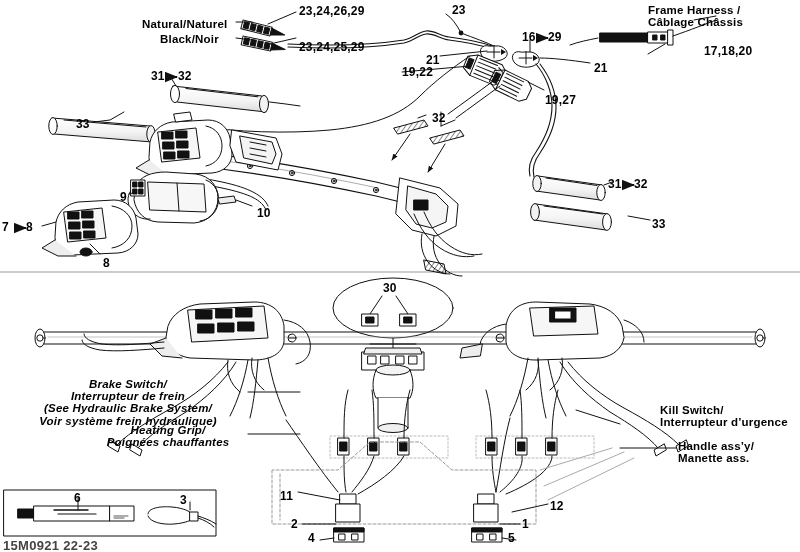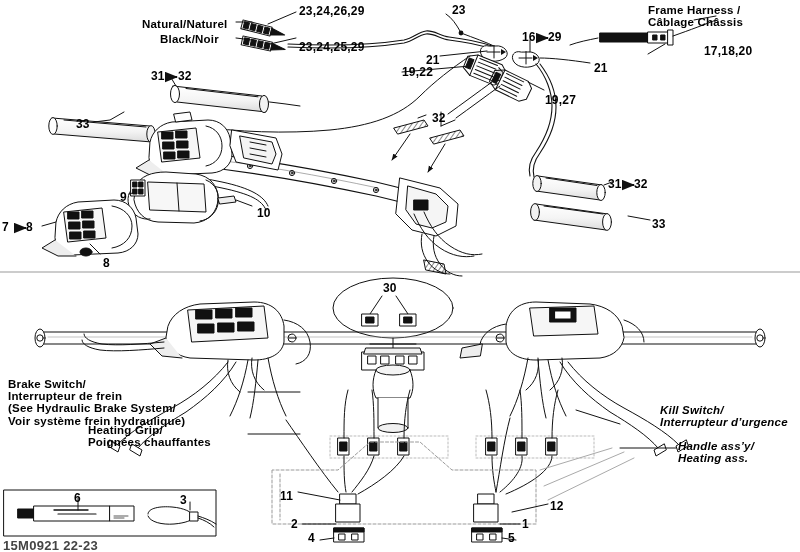--- a/index.html
+++ b/index.html
@@ -3,22 +3,22 @@
 <meta charset="utf-8">
 <style>
   html,body{margin:0;padding:0;background:#ffffff;}
   body{width:800px;height:552px;position:relative;overflow:hidden;
        font-family:"Liberation Sans",sans-serif;color:#000;}
   #stage{position:absolute;left:0;top:0;width:800px;height:552px;}
   svg.layer{position:absolute;left:0;top:0;width:800px;height:552px;overflow:visible;}
   .lbl{position:absolute;font-weight:bold;line-height:1.06;white-space:pre;letter-spacing:.2px;}
   .num{font-size:12px;font-weight:bold;}
   .cap{font-size:11.5px;font-weight:bold;}
-  .capL{font-size:11.5px;font-weight:bold;text-align:left;font-style:italic;}
-  .capR{font-size:11.5px;font-weight:bold;text-align:left;}
+  .capL{font-size:11.5px;font-weight:bold;text-align:left;}
+  .capR{font-size:11.5px;font-weight:bold;text-align:center;font-style:italic;}
   .foot{position:absolute;left:3px;top:538px;font-size:13px;font-weight:bold;
         color:#444;letter-spacing:.3px;}
 </style>
 </head>
 <body>
 
 <div id="stage">
 
   <svg class="layer" viewBox="0 0 800 552">
     <defs>
@@ -503,21 +503,21 @@
   <div class="lbl num" style="left:383px;top:282px;">30</div>
   <div class="lbl capR" style="left:8px;top:378px;width:240px;">Brake Switch/
 Interrupteur de frein
 (See Hydraulic Brake System/
 Voir système frein hydraulique)</div>
   <div class="lbl capR" style="left:88px;top:424px;width:160px;">Heating Grip/
 Poignées chauffantes</div>
   <div class="lbl capL" style="left:660px;top:404px;">Kill Switch/
 Interrupteur d’urgence</div>
   <div class="lbl capL" style="left:678px;top:440px;">Handle ass’y/
-Heating ass.</div>
+Manette ass.</div>
   <div class="lbl num" style="left:280px;top:490px;">11</div>
   <div class="lbl num" style="left:550px;top:500px;">12</div>
   <div class="lbl num" style="left:291px;top:518px;">2</div>
   <div class="lbl num" style="left:522px;top:518px;">1</div>
   <div class="lbl num" style="left:308px;top:532px;">4</div>
   <div class="lbl num" style="left:508px;top:532px;">5</div>
 
   <div class="lbl num" style="left:74px;top:492px;">6</div>
   <div class="lbl num" style="left:180px;top:494px;">3</div>
 

